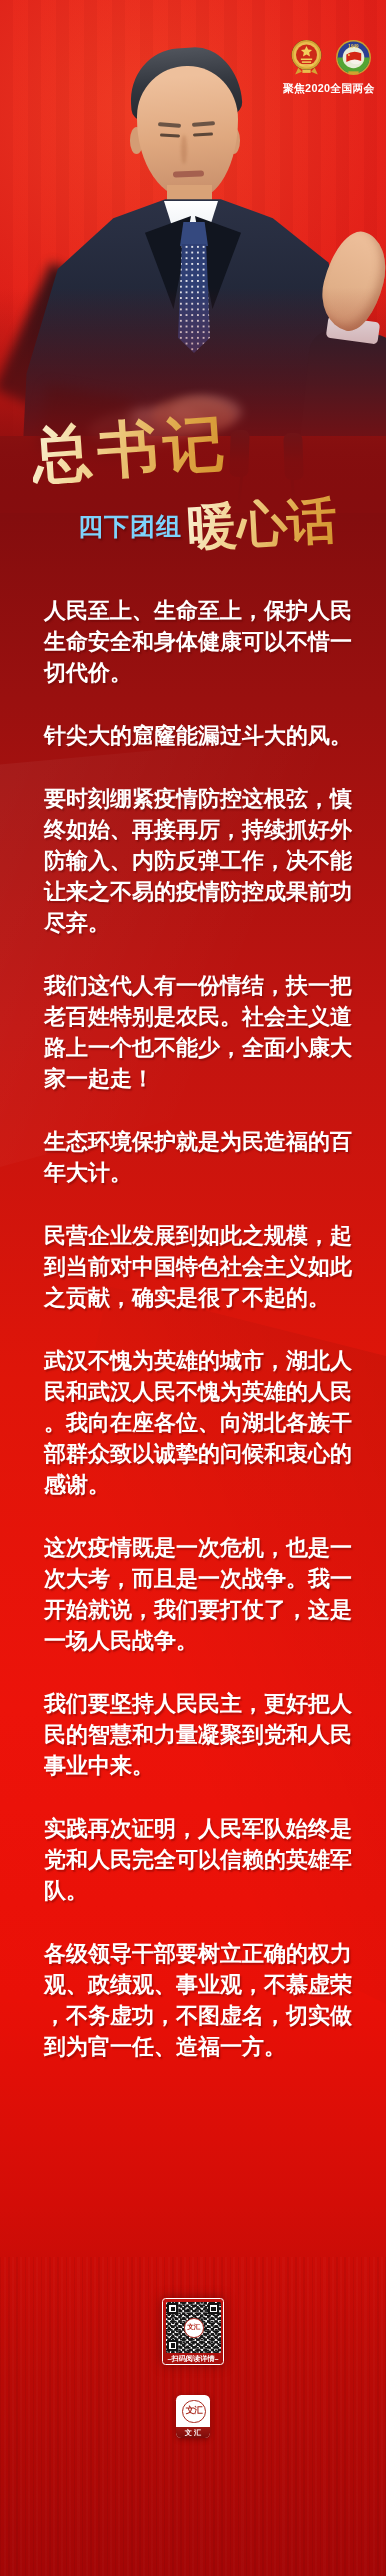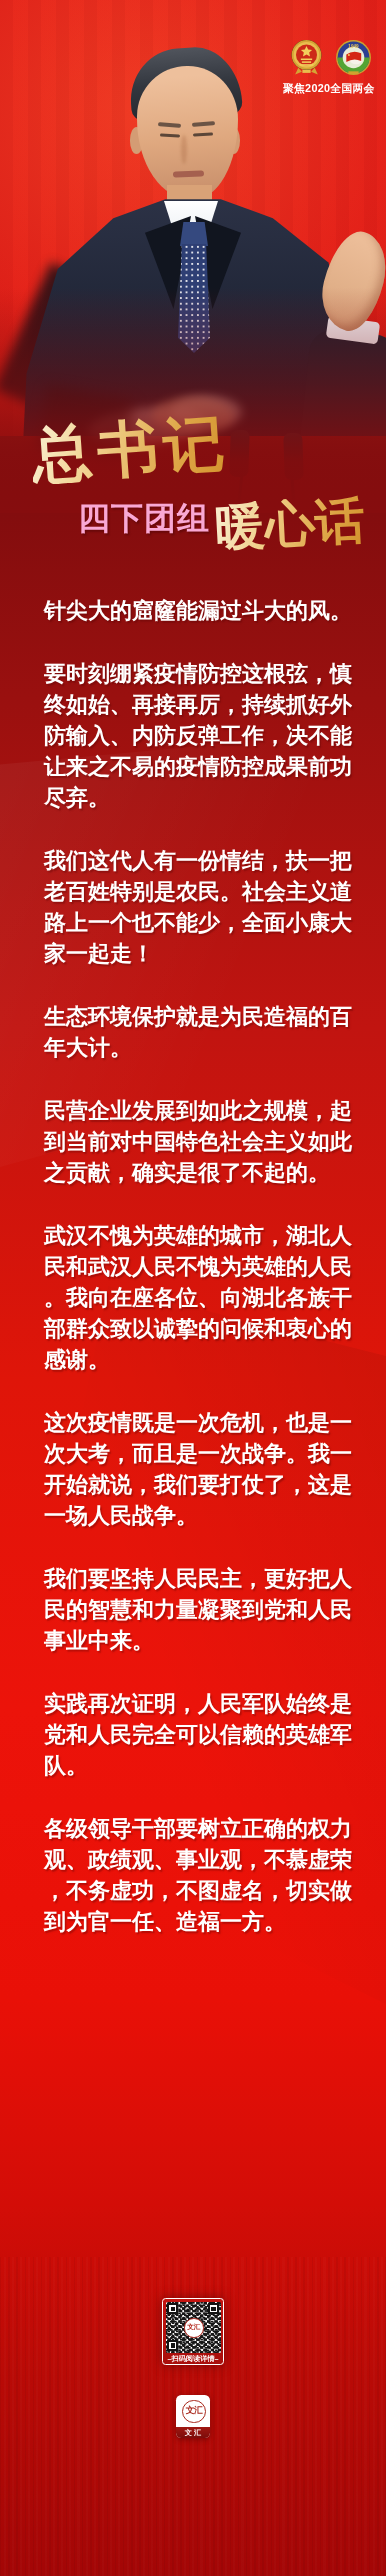--- a/index.html
+++ b/index.html
@@ -86,22 +86,22 @@
   
   .title{position:absolute;left:0;top:418px;width:386px;height:139px;z-index:6;}
   .gold{color:#eec272;}
   @supports (-webkit-background-clip:text){
     .gold{background:linear-gradient(108deg,#f9ecca 5%,#f0cf8a 35%,#dfa84a 70%,#d3922c 100%);
           -webkit-background-clip:text;background-clip:text;color:transparent;}
   }
   .t1{position:absolute;left:31px;top:0;font-family:"DejaVu Serif","Liberation Serif",serif;
       font-weight:bold;font-size:61px;line-height:1;letter-spacing:5.2px;transform:rotate(-4deg);}
   .t2{position:absolute;left:78px;top:81px;display:flex;align-items:flex-start;}
-  .t2w{font-family:"DejaVu Serif","Liberation Serif",serif;font-weight:bold;font-size:32px;
-      line-height:1;color:#f9a8d4;letter-spacing:1px;margin-top:3px;
+  .t2w{font-family:"DejaVu Serif","Liberation Serif",serif;font-weight:bold;font-size:25px;
+      line-height:1;color:#7dd3fc;letter-spacing:1px;margin-top:15px;
       text-shadow:1.5px 2.1px 2.1px rgba(60,0,0,.4);}
   .t2g{font-family:"DejaVu Serif","Liberation Serif",serif;font-weight:bold;font-size:50px;
       line-height:1;margin-left:5.2px;transform:rotate(-3deg);}
 
   
   .content{position:absolute;left:0;top:513px;width:386px;height:2063px;
       background:linear-gradient(180deg,#830d0e 0%,#9a100f 9%,#c11410 25%,#df1509 42%,
                  #ec130a 58%,#e91007 72%,#d30d07 82%,#b70a06 91%,#a30606 100%);}
   .facet1{position:absolute;left:0;top:216px;width:386px;height:592px;
       background:linear-gradient(112deg, rgba(255,255,255,.05), rgba(255,255,255,0) 55%);
@@ -224,20 +224,21 @@
     </div>
   </div>
 
   <div class="content">
     <div class="facet1"></div>
     <div class="facet2"></div>
     <div class="bottom-streaks"></div>
   </div>
 
   <div class="quotes">
+    <p>人民至上、生命至上，保护人民生命安全和身体健康可以不惜一切代价。</p>
     <p>针尖大的窟窿能漏过斗大的风。</p>
     <p>要时刻绷紧疫情防控这根弦，慎终如始、再接再厉，持续抓好外防输入、内防反弹工作，决不能让来之不易的疫情防控成果前功尽弃。</p>
     <p>我们这代人有一份情结，扶一把老百姓特别是农民。社会主义道路上一个也不能少，全面小康大家一起走！</p>
     <p>生态环境保护就是为民造福的百年大计。</p>
     <p>民营企业发展到如此之规模，起到当前对中国特色社会主义如此之贡献，确实是很了不起的。</p>
     <p>武汉不愧为英雄的城市，湖北人民和武汉人民不愧为英雄的人民。我向在座各位、向湖北各族干部群众致以诚挚的问候和衷心的感谢。</p>
     <p>这次疫情既是一次危机，也是一次大考，而且是一次战争。我一开始就说，我们要打仗了，这是一场人民战争。</p>
     <p>我们要坚持人民民主，更好把人民的智慧和力量凝聚到党和人民事业中来。</p>
     <p>实践再次证明，人民军队始终是党和人民完全可以信赖的英雄军队。</p>
     <p>各级领导干部要树立正确的权力观、政绩观、事业观，不慕虚荣，不务虚功，不图虚名，切实做到为官一任、造福一方。</p>

